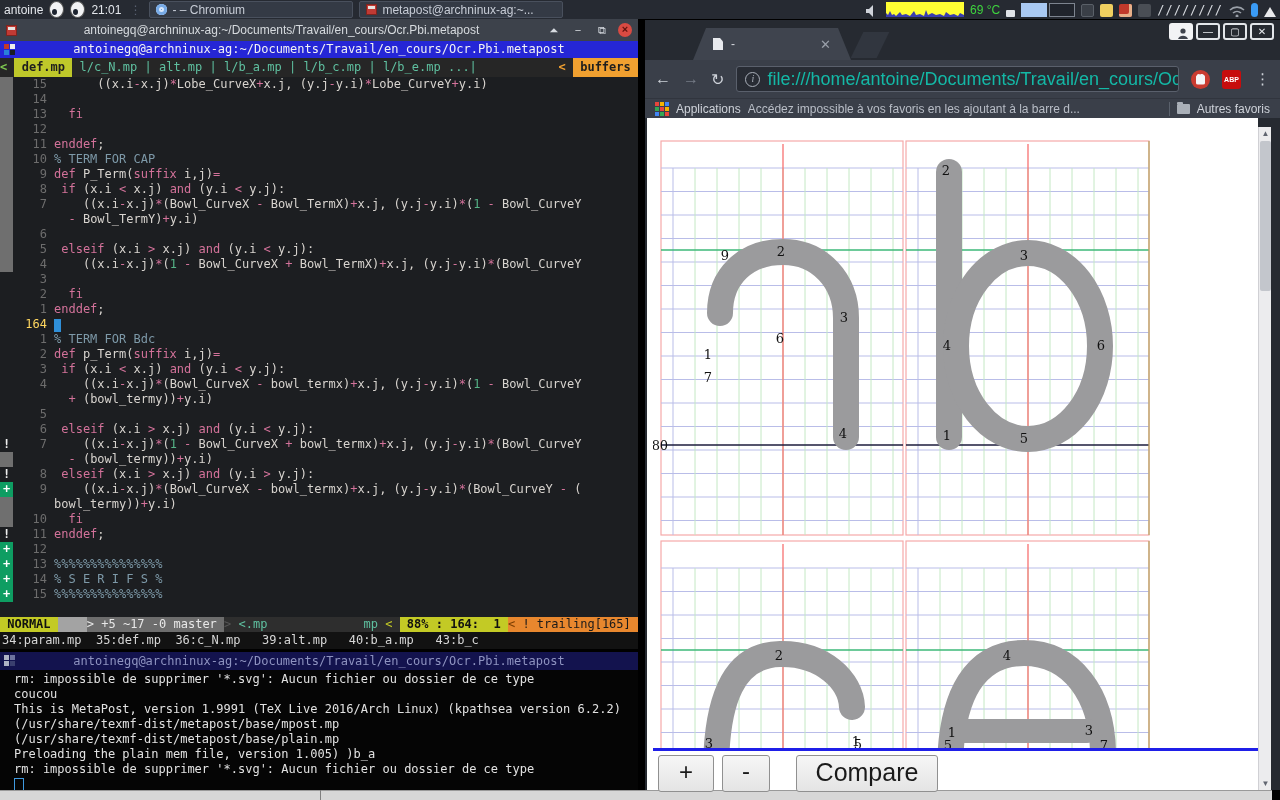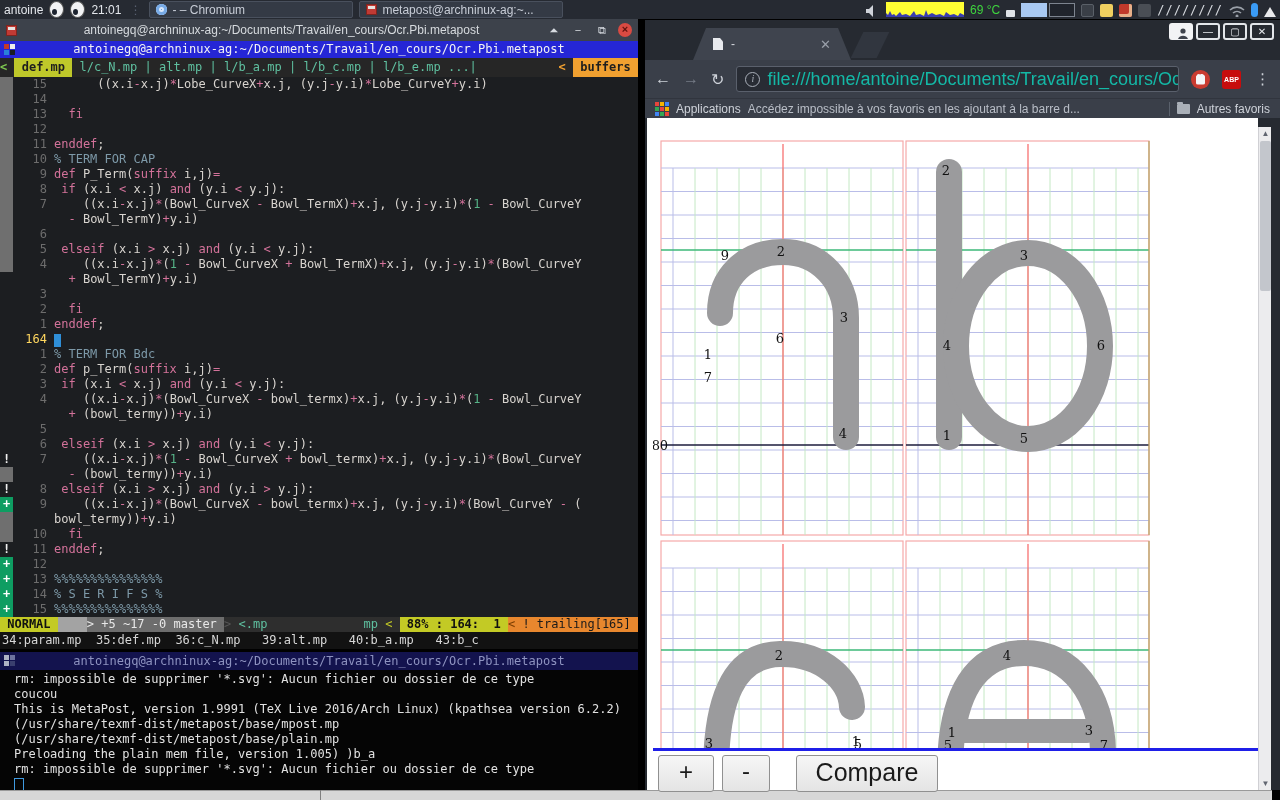--- a/index.html
+++ b/index.html
@@ -196,21 +196,20 @@
       <div class="crow"><span class="sign sg"> </span><span class="lnum">12</span><span class="ltxt"></span></div>
       <div class="crow"><span class="sign sg"> </span><span class="lnum">11</span><span class="ltxt"><span class="k">enddef</span>;</span></div>
       <div class="crow"><span class="sign sg"> </span><span class="lnum">10</span><span class="ltxt"><span class="c">% TERM FOR CAP</span></span></div>
       <div class="crow"><span class="sign sg"> </span><span class="lnum">9</span><span class="ltxt"><span class="k">def</span> P_Term(<span class="k">suffix</span> i,j)<span class="o">=</span></span></div>
       <div class="crow"><span class="sign sg"> </span><span class="lnum">8</span><span class="ltxt"> <span class="k">if</span> (x.i <span class="o">&lt;</span> x.j) <span class="k">and</span> (y.i <span class="o">&lt;</span> y.j):</span></div>
       <div class="crow"><span class="sign sg"> </span><span class="lnum">7</span><span class="ltxt">    ((x.i<span class="o">-</span>x.j)<span class="o">*</span>(Bowl_CurveX <span class="o">-</span> Bowl_TermX)<span class="o">+</span>x.j, (y.j<span class="o">-</span>y.i)<span class="o">*</span>(<span class="n">1</span> <span class="o">-</span> Bowl_CurveY</span></div>
       <div class="crow"><span class="sign sg"> </span><span class="lnum"></span><span class="ltxt">  <span class="o">-</span> Bowl_TermY)<span class="o">+</span>y.i)</span></div>
       <div class="crow"><span class="sign sg"> </span><span class="lnum">6</span><span class="ltxt"></span></div>
       <div class="crow"><span class="sign sg"> </span><span class="lnum">5</span><span class="ltxt"> <span class="k">elseif</span> (x.i <span class="o">&gt;</span> x.j) <span class="k">and</span> (y.i <span class="o">&lt;</span> y.j):</span></div>
       <div class="crow"><span class="sign sg"> </span><span class="lnum">4</span><span class="ltxt">    ((x.i<span class="o">-</span>x.j)<span class="o">*</span>(<span class="n">1</span> <span class="o">-</span> Bowl_CurveX <span class="o">+</span> Bowl_TermX)<span class="o">+</span>x.j, (y.j<span class="o">-</span>y.i)<span class="o">*</span>(Bowl_CurveY</span></div>
-      <div class="crow"><span class="sign"> </span><span class="lnum"></span><span class="ltxt">  <span class="o">+</span> Bowl_TermY)<span class="o">+</span>y.i)</span></div>
       <div class="crow"><span class="sign"> </span><span class="lnum">3</span><span class="ltxt"></span></div>
       <div class="crow"><span class="sign"> </span><span class="lnum">2</span><span class="ltxt">  <span class="k">fi</span></span></div>
       <div class="crow"><span class="sign"> </span><span class="lnum">1</span><span class="ltxt"><span class="k">enddef</span>;</span></div>
       <div class="crow"><span class="sign"> </span><span class="lnum curn">164</span><span class="ltxt"><span class="cursor"> </span></span></div>
       <div class="crow"><span class="sign"> </span><span class="lnum">1</span><span class="ltxt"><span class="c">% TERM FOR Bdc</span></span></div>
       <div class="crow"><span class="sign"> </span><span class="lnum">2</span><span class="ltxt"><span class="k">def</span> p_Term(<span class="k">suffix</span> i,j)<span class="o">=</span></span></div>
       <div class="crow"><span class="sign"> </span><span class="lnum">3</span><span class="ltxt"> <span class="k">if</span> (x.i <span class="o">&lt;</span> x.j) <span class="k">and</span> (y.i <span class="o">&lt;</span> y.j):</span></div>
       <div class="crow"><span class="sign"> </span><span class="lnum">4</span><span class="ltxt">    ((x.i<span class="o">-</span>x.j)<span class="o">*</span>(Bowl_CurveX <span class="o">-</span> bowl_termx)<span class="o">+</span>x.j, (y.j<span class="o">-</span>y.i)<span class="o">*</span>(<span class="n">1</span> <span class="o">-</span> Bowl_CurveY</span></div>
       <div class="crow"><span class="sign"> </span><span class="lnum"></span><span class="ltxt">  <span class="o">+</span> (bowl_termy))<span class="o">+</span>y.i)</span></div>
       <div class="crow"><span class="sign"> </span><span class="lnum">5</span><span class="ltxt"></span></div>

